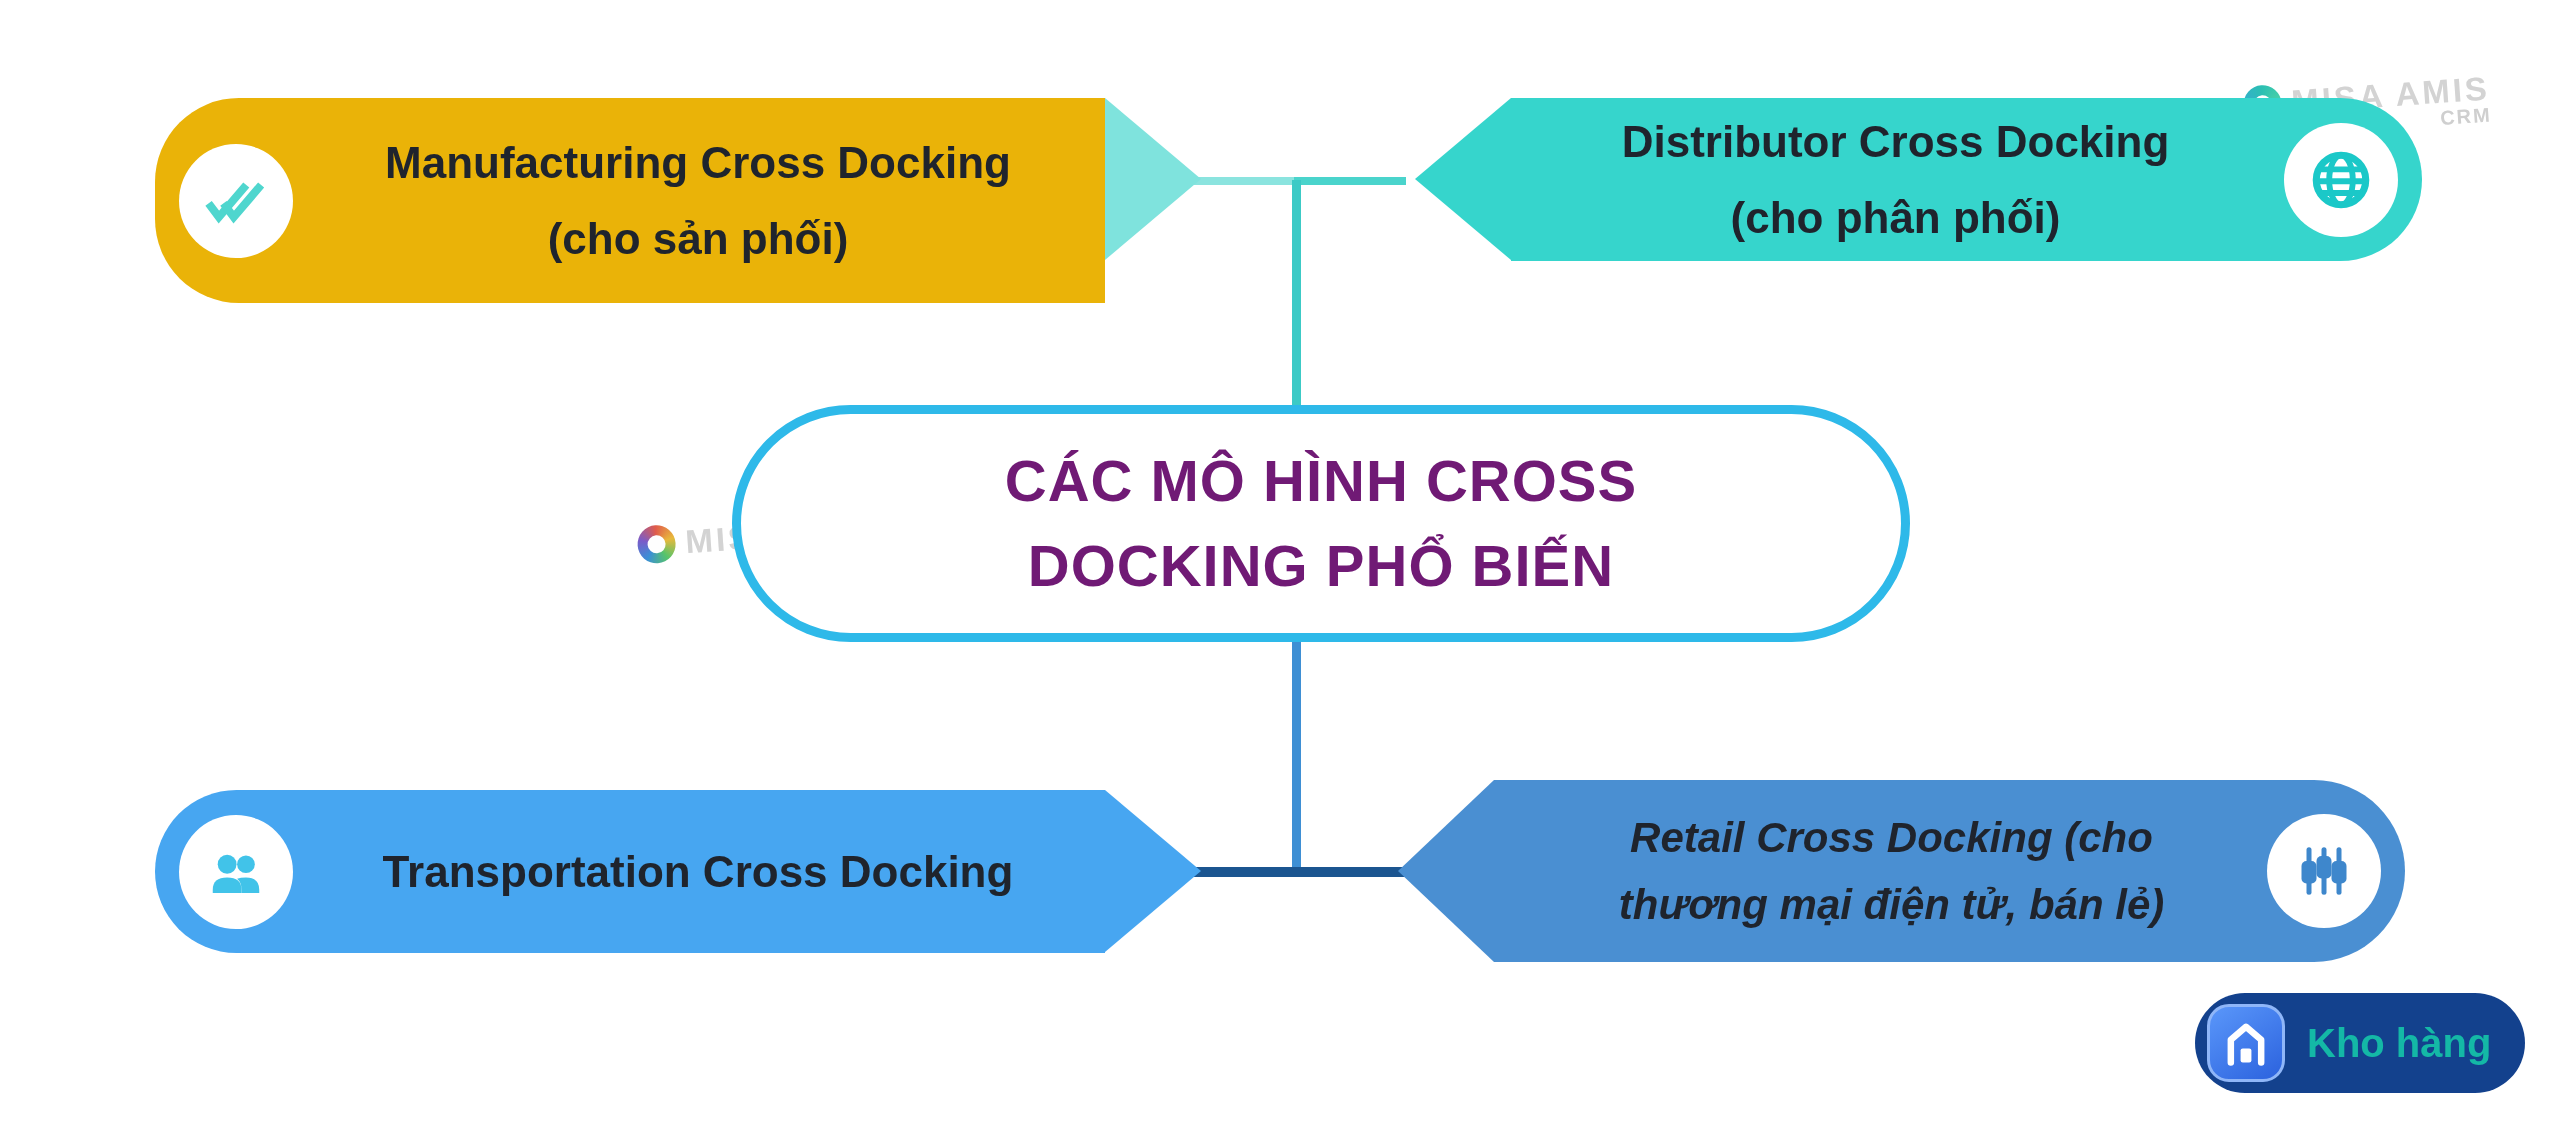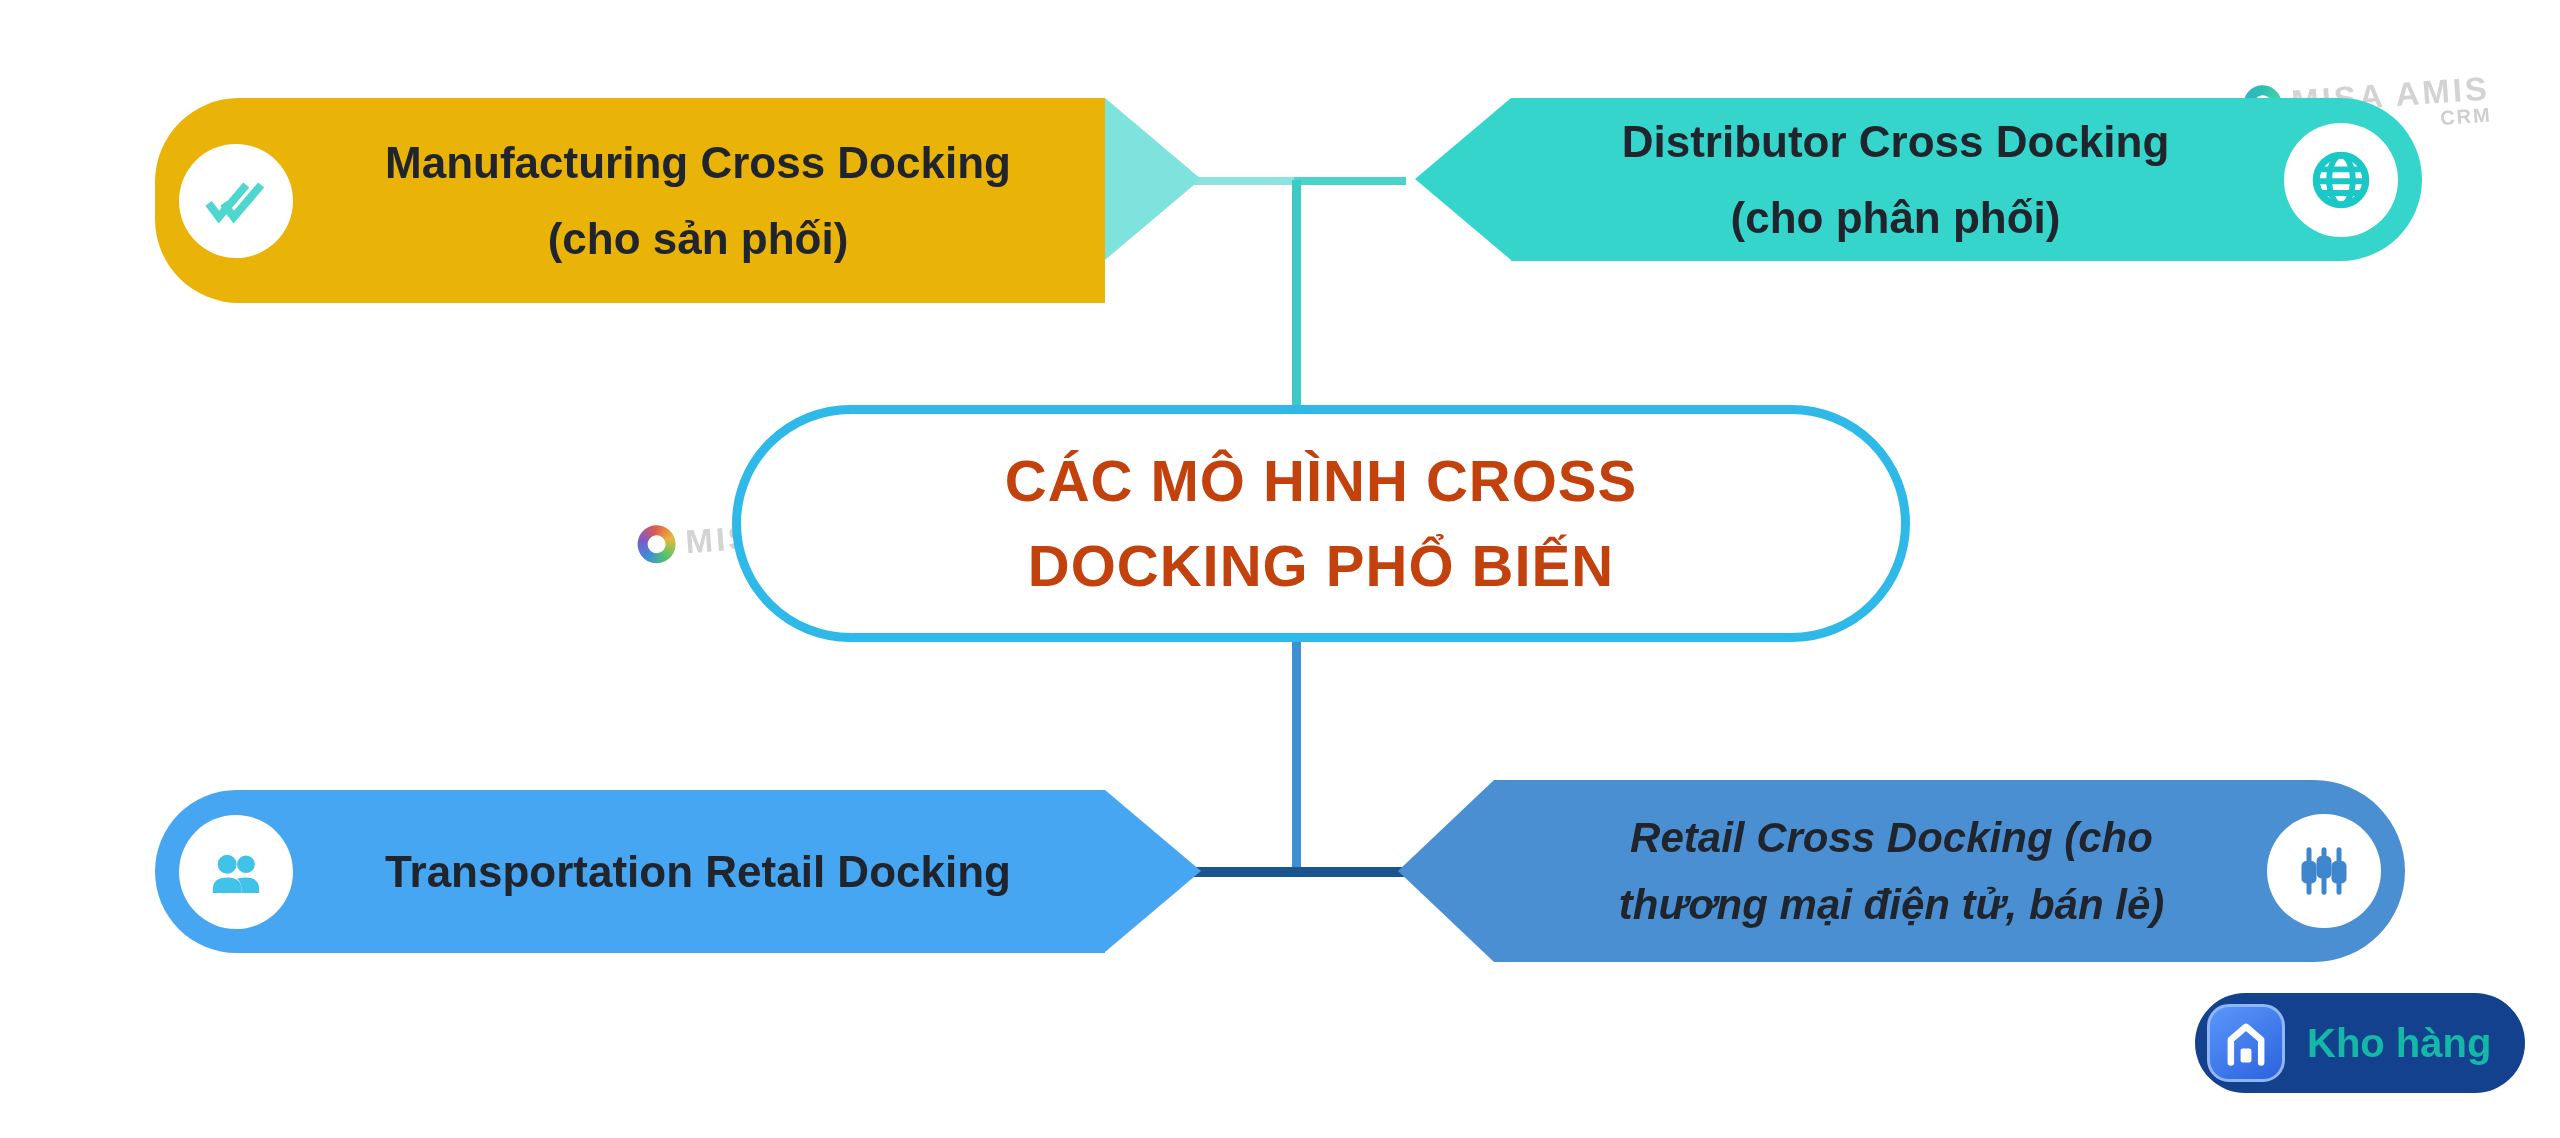--- a/index.html
+++ b/index.html
@@ -27,21 +27,21 @@
   .banner-text{ width:100%; text-align:center; font-weight:700; font-size:44px; line-height:1.72; color:#1F242D; }
   .b-tl .banner-text{ padding-left:152px; padding-right:16px; }
   .b-bl .banner-text{ padding-left:152px; padding-right:16px; }
   .b-tr .banner-text{ padding-right:152px; padding-left:10px; }
   .b-br .banner-text{ padding-right:140px; padding-left:24px; font-size:42px; line-height:1.6;font-style:italic; }
 
   
   .center-box{ position:absolute; left:732px; top:405px; width:1178px; height:237px; z-index:2;
     background:#ffffff; border:9px solid #2EB9E9; border-radius:120px;
     display:flex; flex-direction:column; align-items:center; justify-content:center;
-    font-weight:800; font-size:58px; line-height:1.45; letter-spacing:1px; color:#c2410c; text-align:center; }
+    font-weight:800; font-size:58px; line-height:1.45; letter-spacing:1px; color:#701a75; text-align:center; }
 
   
   .conn{ position:absolute; z-index:1; }
   .c-h-tl{ left:1190px; top:177px; width:104px; height:8px;  background:#8BE4DF; }
   .c-h-tr{ left:1294px; top:177px; width:112px; height:8px;  background:#4AD4CC; }
   .c-v-t { left:1292px; top:180px; width:9px;  height:250px; background:#3CCAC6; }
   .c-v-b { left:1292px; top:632px; width:9px;  height:243px; background:#3E8FD4; }
   .c-h-b { left:1190px; top:867px; width:216px; height:10px; background:#1B5590; }
 
   
@@ -129,21 +129,21 @@
   <div class="banner b-bl">
     <div class="node-circle circle-left">
       <svg width="62" height="62" viewBox="0 0 56 56">
         <circle cx="37" cy="21" r="8" fill="#41C3E9"></circle>
         <path d="M37 33 q12 0 12 11 v3 h-16 v-3 q0-7 -4-10 q3-1 8-1 z" fill="#41C3E9"></path>
         <circle cx="20" cy="21" r="8.5" fill="#41C3E9"></circle>
         <path d="M7 47 v-3 q0-11 13-11 q13 0 13 11 v3 z" fill="#41C3E9"></path>
       </svg>
     </div>
     <div class="banner-text">
-      <div>Transportation Retail Docking</div>
+      <div>Transportation Cross Docking</div>
     </div>
   </div>
 
   <div class="banner b-br">
     <div class="banner-text">
       <div>Retail Cross Docking (cho</div>
       <div>thương mại điện tử, bán lẻ)</div>
     </div>
     <div class="node-circle circle-right">
       <svg width="60" height="60" viewBox="0 0 48 48">

